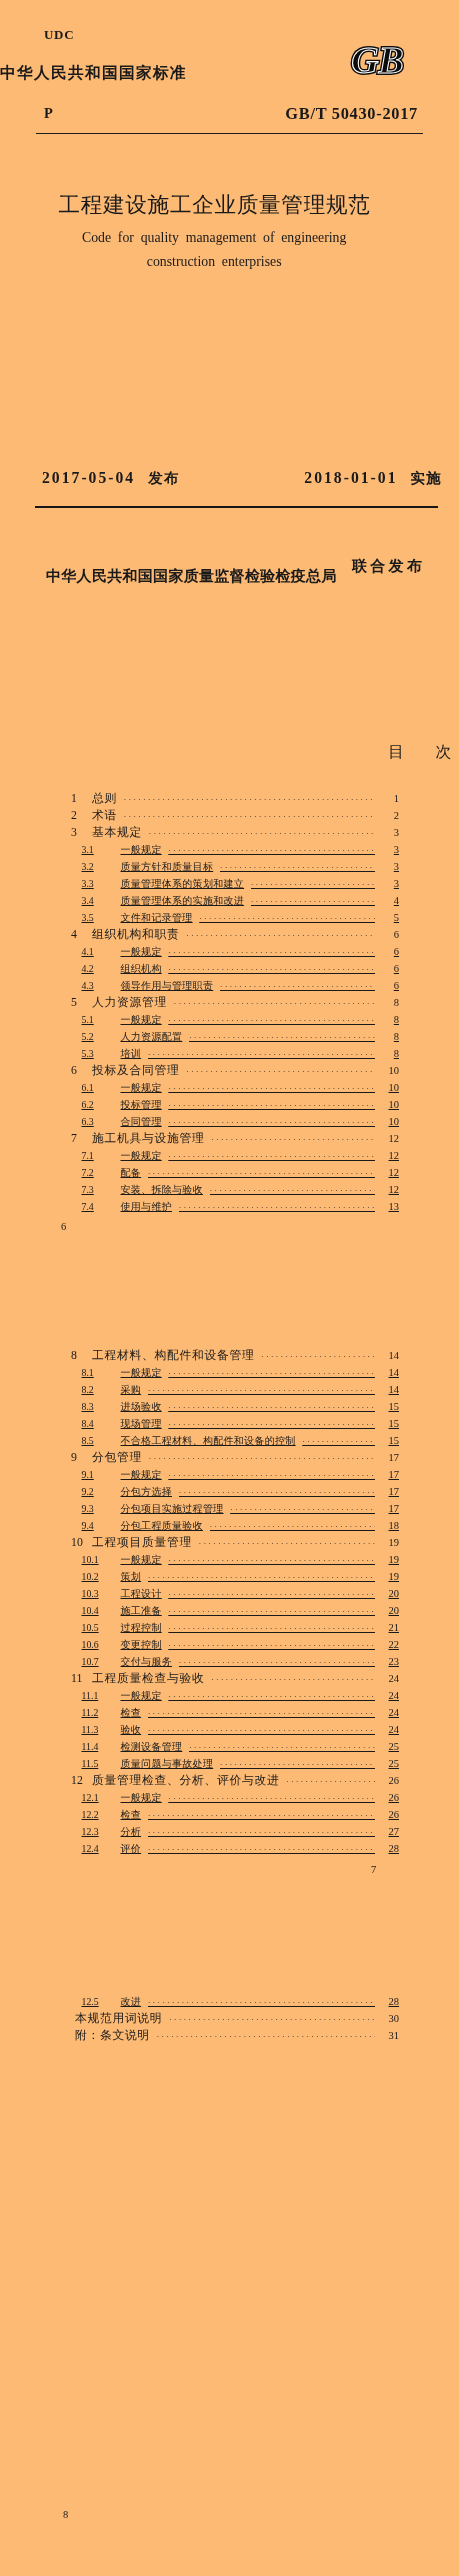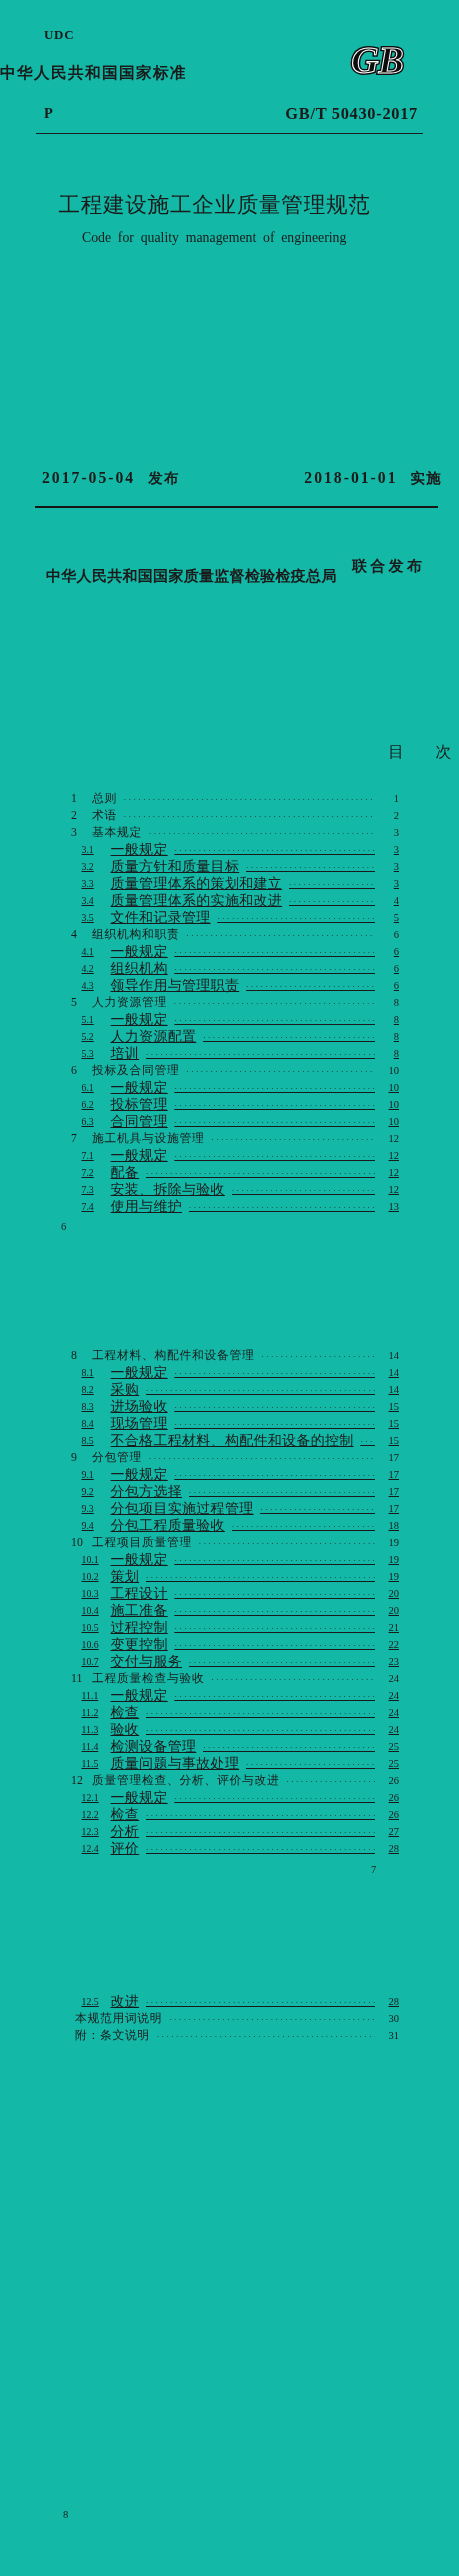--- a/index.html
+++ b/index.html
@@ -1,18 +1,18 @@
 <!DOCTYPE html>
 <html style="font-size:10.5px"><head>
 <meta charset="utf-8">
 <style>
   html,body{margin:0;padding:0;background:#e8e8e6;}
   #page{
     position:relative;width:459px;height:2576px;margin:0 auto;
-    background:#14b8a6;color:#1a1a1a;overflow:hidden;
+    background:#fdba74;color:#1a1a1a;overflow:hidden;
     font-family:"Liberation Serif","DejaVu Serif",serif;
   }
   .sans{font-family:"Liberation Sans","DejaVu Sans",sans-serif;}
   .abs{position:absolute;}
 
   
   .udc{left:44px;top:27px;font-size:13px;font-weight:bold;letter-spacing:0.7px;}
   .std-header{left:0;top:63px;width:428px;text-align:left;font-size:15.7px;font-weight:bold;letter-spacing:1.3px;}
   .gb-logo{left:340px;top:39px;width:75px;height:43px;}
   .p-label{left:44px;top:105px;font-size:14.4px;font-weight:bold;}
@@ -36,21 +36,21 @@
   .toc-list-1{left:71px;top:790px;}
   .toc-list-2{left:71px;top:1347px;}
   .toc-list-3{left:71px;top:1993px;}
   .toc-row{display:flex;align-items:center;height:17px;white-space:nowrap;}
   .toc-row .num{flex:none;}
   .toc-row .ttl{flex:none;margin-right:6.6px;}
   .lvl1 .num{width:21px;font-size:11.8px;}
   .lvl1 .ttl{font-size:11.8px;letter-spacing:0.7px;}
   .lvl2{padding-left:10.5px;text-decoration:underline;}
   .lvl2 .num{width:29px;font-size:9.8px;}
-  .lvl2 .ttl{font-size:14px;letter-spacing:0.3px;}
+  .lvl2 .ttl{font-size:10px;letter-spacing:0.3px;margin-left:10px;}
   .lvl0{padding-left:3.9px;}
   .lvl0 .ttl{font-size:11.8px;letter-spacing:0.7px;}
   .dots{flex:1 1 auto;overflow:hidden;font-size:8.5px;letter-spacing:2px;color:#181818;margin-right:3.9px;}
   .pg{flex:none;width:19.7px;text-align:right;font-size:10.5px;}
   .folio{font-size:10.5px;}
   .folio-1{left:61px;top:1221px;}
   .folio-2{left:371px;top:1864px;}
   .folio-3{left:63px;top:2509px;}
 </style>
 </head>
@@ -72,20 +72,21 @@
   </div>
 
   <div class="abs p-label">P</div>
 
   <div class="abs std-no">GB/T 50430-2017</div>
 
   <div class="abs rule1"></div>
 
   <div class="abs title-zh">工程建设施工企业质量管理规范</div>
   <div class="abs en1">Code for quality management of engineering</div>
+  <div class="abs en2">construction enterprises</div>
 
   <div class="abs date-issue">
     <span class="date-num">2017-05-04</span>
     <span class="date-label sans">发布</span>
   </div>
   <div class="abs date-impl">
     <span class="date-num">2018-01-01</span>
     <span class="date-label sans">实施</span>
   </div>
 

